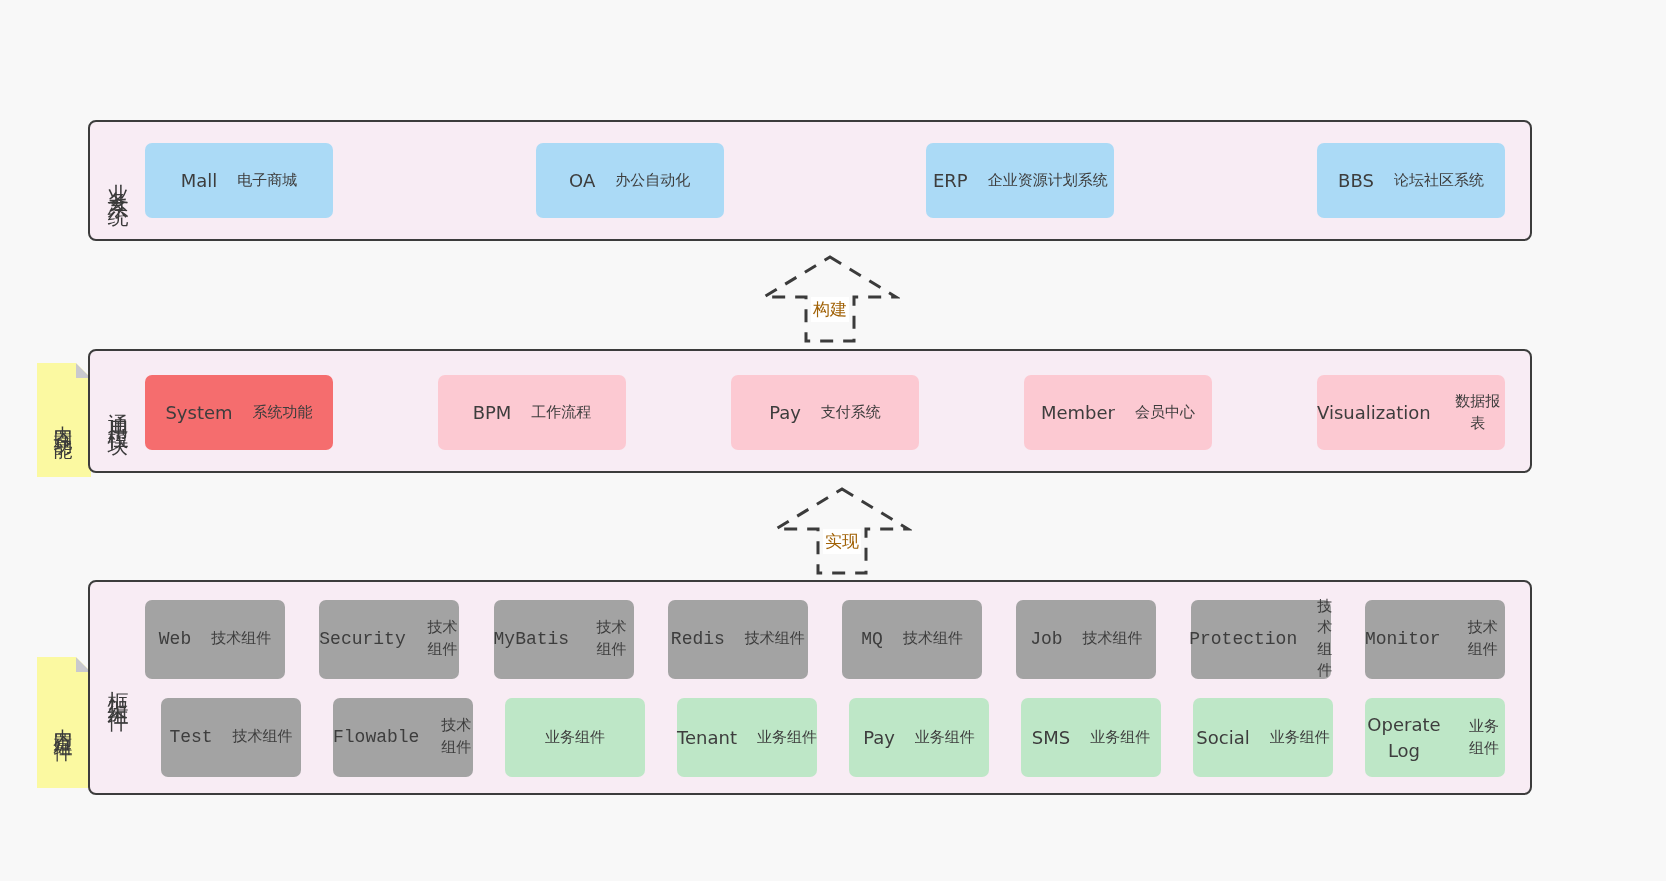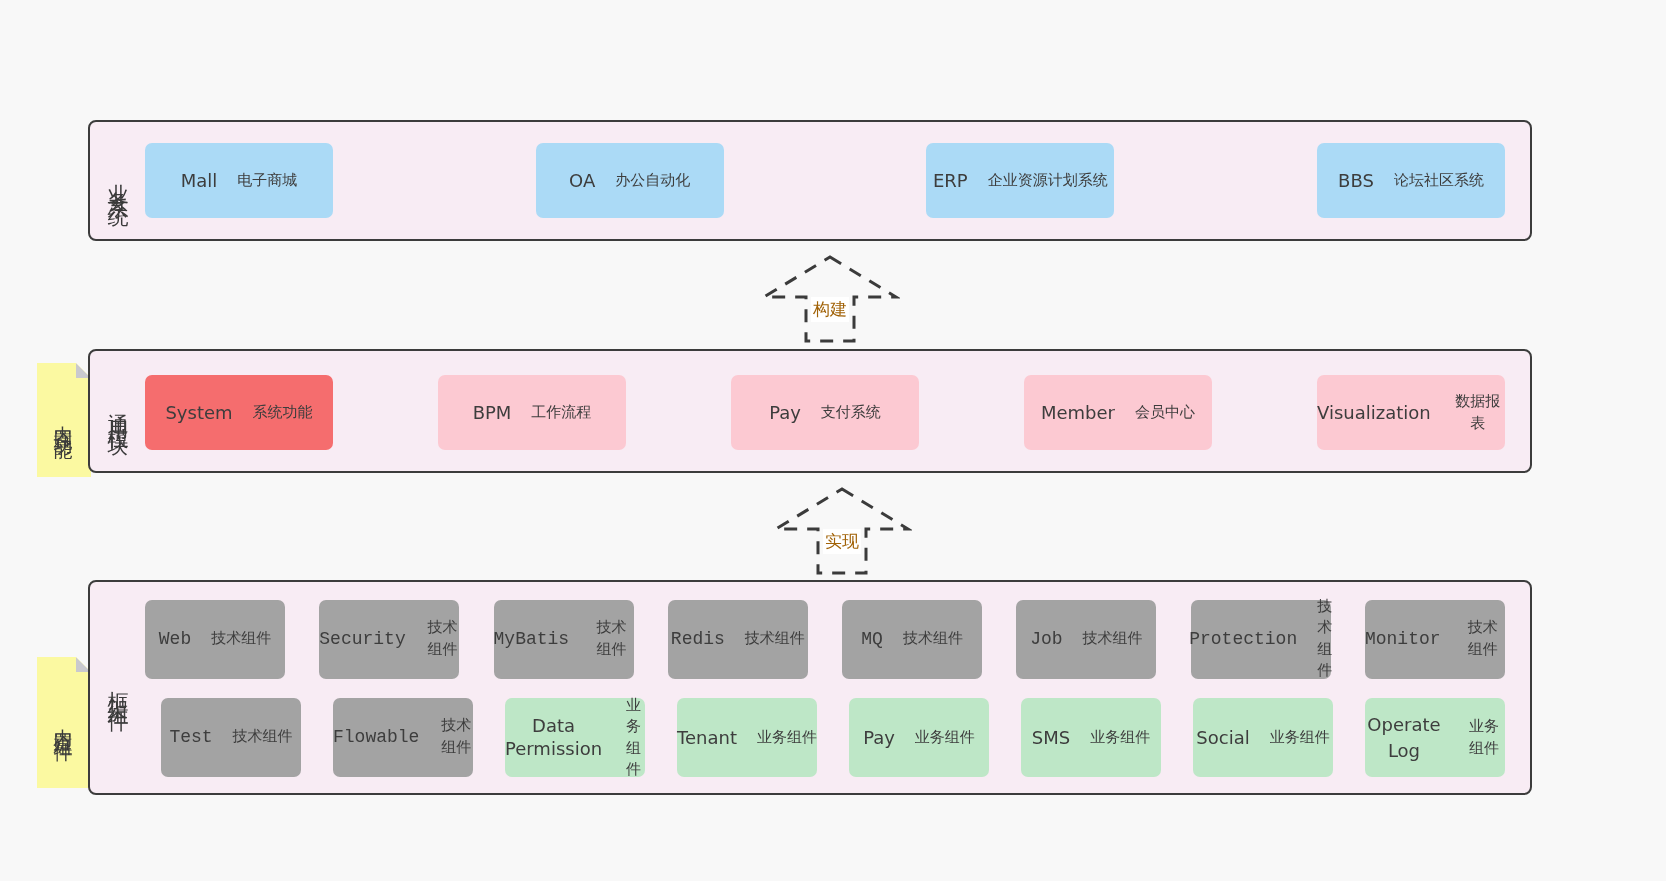--- a/index.html
+++ b/index.html
@@ -167,21 +167,20 @@
   <div class="boxes-row" style="top:116px;padding-left:16px;">
     <div class="box w140 green">
       <div class="bt">Test</div>
       <div class="bs">技术组件</div>
     </div>
     <div class="box w140 green">
       <div class="bt">Flowable</div>
       <div class="bs">技术组件</div>
     </div>
     <div class="box w140 lgreen">
-      <div class="bt" style="line-height:1.25;">Data Permission</div>
       <div class="bs">业务组件</div>
     </div>
     <div class="box w140 lgreen">
       <div class="bt">Tenant</div>
       <div class="bs">业务组件</div>
     </div>
     <div class="box w140 lgreen">
       <div class="bt">Pay</div>
       <div class="bs">业务组件</div>
     </div>

